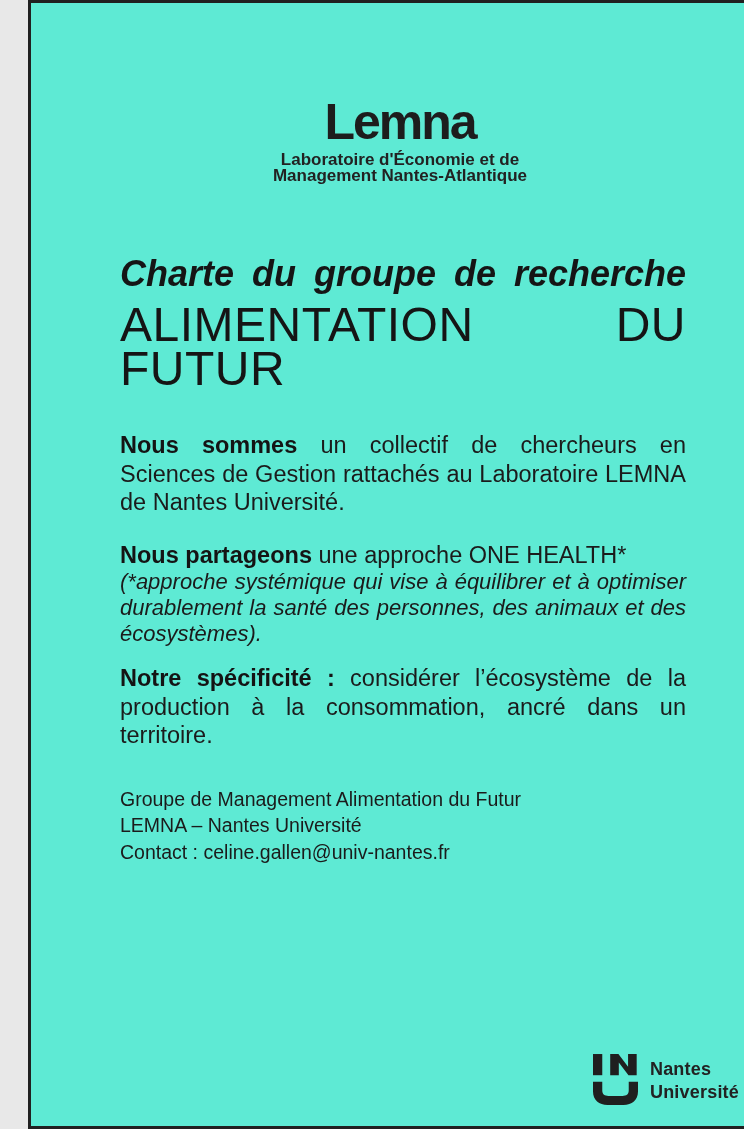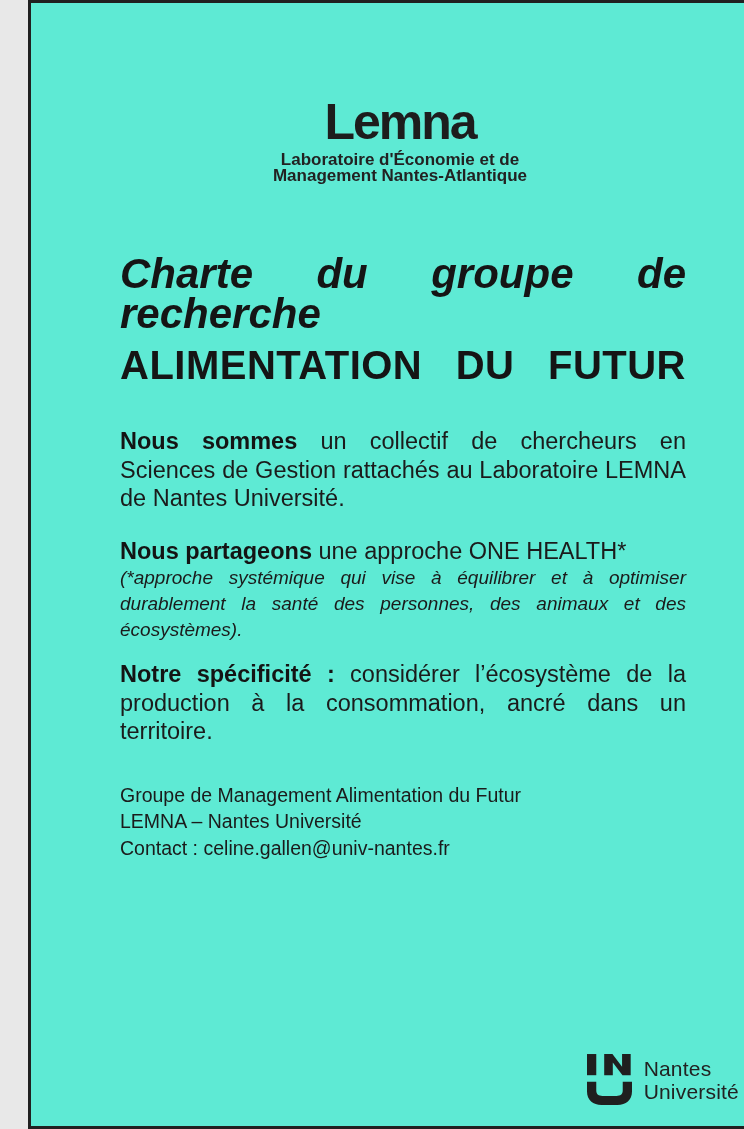--- a/index.html
+++ b/index.html
@@ -40,52 +40,52 @@
   
   .content {
     margin: 0 83px 0 89px; 
   }
 
   .title { margin-top: 70px; font-weight: normal; }
   .title-line1 {
     display: block;
     font-style: italic;
     font-weight: 700;
-    font-size: 42px;
+    font-size: 36px;
     line-height: 40px;
     text-align: justify;
     text-align-last: justify;
     color: #151515;
   }
   .title-line2 {
     display: block;
     margin-top: 9px;
-    font-weight: 700;
-    font-size: 40px;
+    font-weight: 400;
+    font-size: 48px;
     line-height: 44px;
     letter-spacing: 0.5px;
     text-align: justify;
     text-align-last: justify;
     color: #151515;
   }
 
   .para {
     margin-top: 24px;
     font-size: 23.5px;
     line-height: 28.5px;
     text-align: justify;
     color: #1b1b1b;
   }
   .para strong { font-weight: 700; color: #141414; }
   .para.first { margin-top: 40px; }
   .para.tight { margin-top: 17px; }
   .note {
     display: block;
     font-style: italic;
-    font-size: 19px;
+    font-size: 22px;
     line-height: 26px;
     text-align: justify;
     color: #1b1b1b;
   }
 
   .footer-block {
     margin-top: 36px;
     font-size: 19.5px;
     line-height: 26.5px;
     font-weight: 500;
@@ -96,23 +96,23 @@
   .nantes-logo {
     position: absolute;
     right: 30px;
     bottom: 19px;
     display: flex;
     align-items: center;
     gap: 12px;
   }
   .nantes-mark { width: 45px; height: 53px; display: block; }
   .nantes-text {
-    font-size: 21px;
+    font-size: 18px;
     line-height: 22.5px;
-    font-weight: 400;
+    font-weight: 700;
     letter-spacing: 0.2px;
     color: #222222;
   }
 </style>
 </head>
 <body>
 
 <div class="page">
 
   <header class="logo-block">

